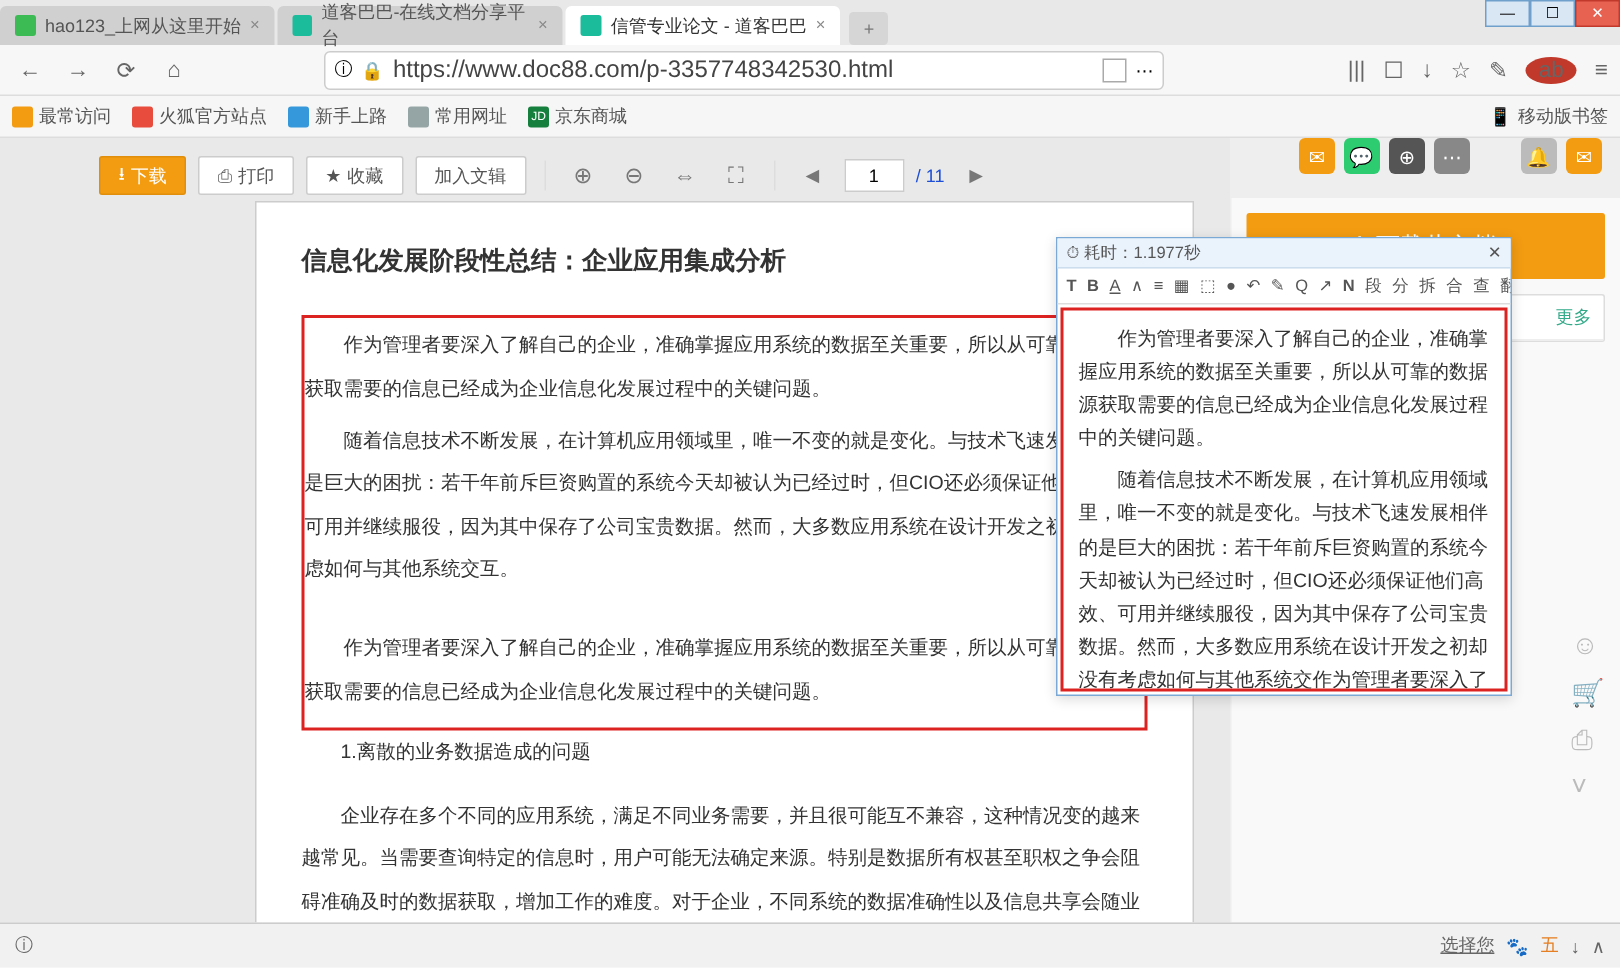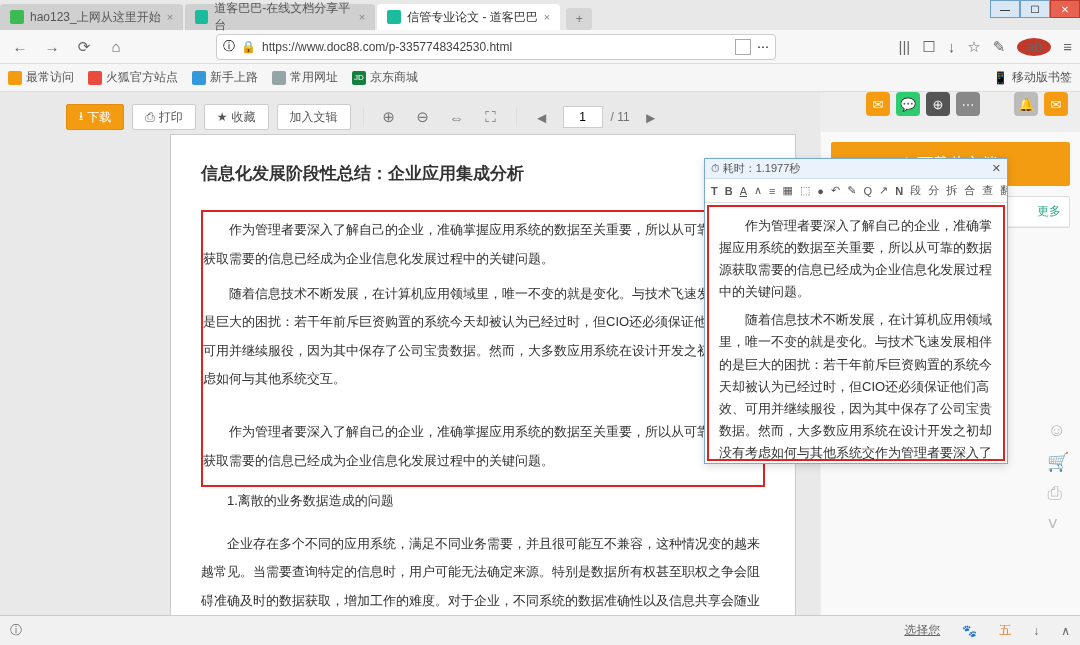--- a/index.html
+++ b/index.html
@@ -13,21 +13,21 @@
 .tab{height:26px;padding:0 10px;display:flex;align-items:center;gap:6px;background:#d0d0d0;border-radius:4px 4px 0 0;margin-right:2px;font-size:12px;color:#555;min-width:150px;max-width:190px;cursor:pointer}
 .tab.active{background:#ffffff;color:#333}
 .tab .x{margin-left:auto;color:#888;font-size:11px}
 .tab .fav{width:14px;height:14px;border-radius:2px;display:inline-block}
 .newtab{width:26px;height:22px;background:#d6d6d6;margin-left:4px;display:flex;align-items:center;justify-content:center;border-radius:3px;color:#777;cursor:pointer}
 
 .navbar{height:34px;background:#f7f7f7;border-bottom:1px solid #ddd;display:flex;align-items:center;padding:0 8px;gap:8px}
 .nav-icn{width:24px;height:24px;color:#666;display:flex;align-items:center;justify-content:center;font-size:15px;cursor:pointer}
 .urlbar{flex:0 0 560px;height:26px;background:#fff;border:1px solid #ccc;border-radius:4px;display:flex;align-items:center;padding:0 6px;gap:6px;margin-left:80px}
 .urlbar .lock{color:#2e9c46}
-.urlbar .txt{flex:1;font-size:12px;color:#444;white-space:nowrap;overflow:hidden}
+.urlbar .txt{flex:1;font-size:16px;color:#444;white-space:nowrap;overflow:hidden}
 .urlbar .box{width:16px;height:16px;border:1px solid #aaa}
 .navbar .right-icns{margin-left:auto;display:flex;gap:12px;align-items:center}
 .navbar .right-icns span{color:#666;font-size:15px;cursor:pointer}
 .circ{width:34px;height:18px;border-radius:50%;background:#c0392b;color:#fff;font-size:10px;display:flex;align-items:center;justify-content:center}
 
 .bookbar{height:28px;background:#f6f6f6;border-bottom:1px solid #ddd;display:flex;align-items:center;padding:0 8px;gap:14px;font-size:12px;color:#555}
 .bookbar .bm{display:flex;align-items:center;gap:4px;cursor:pointer}
 .bookbar .spacer{flex:1}
 .bkicn{width:14px;height:14px;display:inline-block;border-radius:2px}
 
@@ -57,21 +57,21 @@
 
 .panel{position:absolute;top:158px;left:704px;width:304px;height:306px;background:#fff;border:1px solid #7aa9d6;box-shadow:0 2px 8px rgba(0,0,0,.15);display:flex;flex-direction:column}
 .panel .tt{height:20px;background:#eaf2fb;border-bottom:1px solid #cde;font-size:11px;color:#555;display:flex;align-items:center;padding:0 6px}
 .panel .tt .cls{margin-left:auto;cursor:pointer}
 .panel .tb{height:24px;border-bottom:1px solid #ddd;display:flex;align-items:center;gap:3px;padding:0 4px;font-size:11px;color:#555;flex-wrap:nowrap;overflow:hidden}
 .panel .tb span{padding:0 2px;cursor:pointer}
 .panel .body{flex:1;padding:8px 10px;font-size:13px;line-height:1.7;color:#333;overflow:hidden;border:2px solid #d22;margin:2px}
 .panel .body p{text-indent:2em;margin-bottom:6px}
 
 .status{position:absolute;left:0;right:0;bottom:0;height:30px;background:#f1f1f1;border-top:1px solid #ccc;display:flex;align-items:center;padding:0 10px;font-size:12px;color:#666}
-.status .r{margin-left:auto;display:flex;gap:22px;align-items:center}
+.status .r{margin-left:auto;display:flex;gap:8px;align-items:center}
 .status .r span{cursor:pointer}
 
 .minirt{position:absolute;right:10px;top:420px;display:flex;flex-direction:column;gap:10px;color:#bbb;font-size:18px}
 </style>
 </head>
 <body>
 
 <div class="win-top">
   <div class="win-btn">—</div>
   <div class="win-btn">☐</div>
@@ -176,21 +176,21 @@
           <span>加入文辑</span>
         </div>
       <div class="sep"></div>
       <div class="icn">⊕</div>
       <div class="icn">⊖</div>
       <div class="icn">⇔</div>
       <div class="icn">⛶</div>
       <div class="sep"></div>
       <div class="icn">◄</div>
       <input class="pagein" value="1" style="">
-      <span style="color:#737373">/ 11</span>
+      <span style="color:#1d4ed8">/ 11</span>
       <div class="icn">►</div>
     </div>
 
     <div class="paperwrap">
       <div class="paper">
         <h2>信息化发展阶段性总结：企业应用集成分析</h2>
         <div class="redbox" style="padding:4px 0">
           <p>作为管理者要深入了解自己的企业，准确掌握应用系统的数据至关重要，所以从可靠的数据源获取需要的信息已经成为企业信息化发展过程中的关键问题。</p>
           <p>随着信息技术不断发展，在计算机应用领域里，唯一不变的就是变化。与技术飞速发展相伴的是巨大的困扰：若干年前斥巨资购置的系统今天却被认为已经过时，但CIO还必须保证他们高效、可用并继续服役，因为其中保存了公司宝贵数据。然而，大多数应用系统在设计开发之初却没有考虑如何与其他系统交互。</p>
           <p style="margin-top:24px">作为管理者要深入了解自己的企业，准确掌握应用系统的数据至关重要，所以从可靠的数据源获取需要的信息已经成为企业信息化发展过程中的关键问题。</p>

